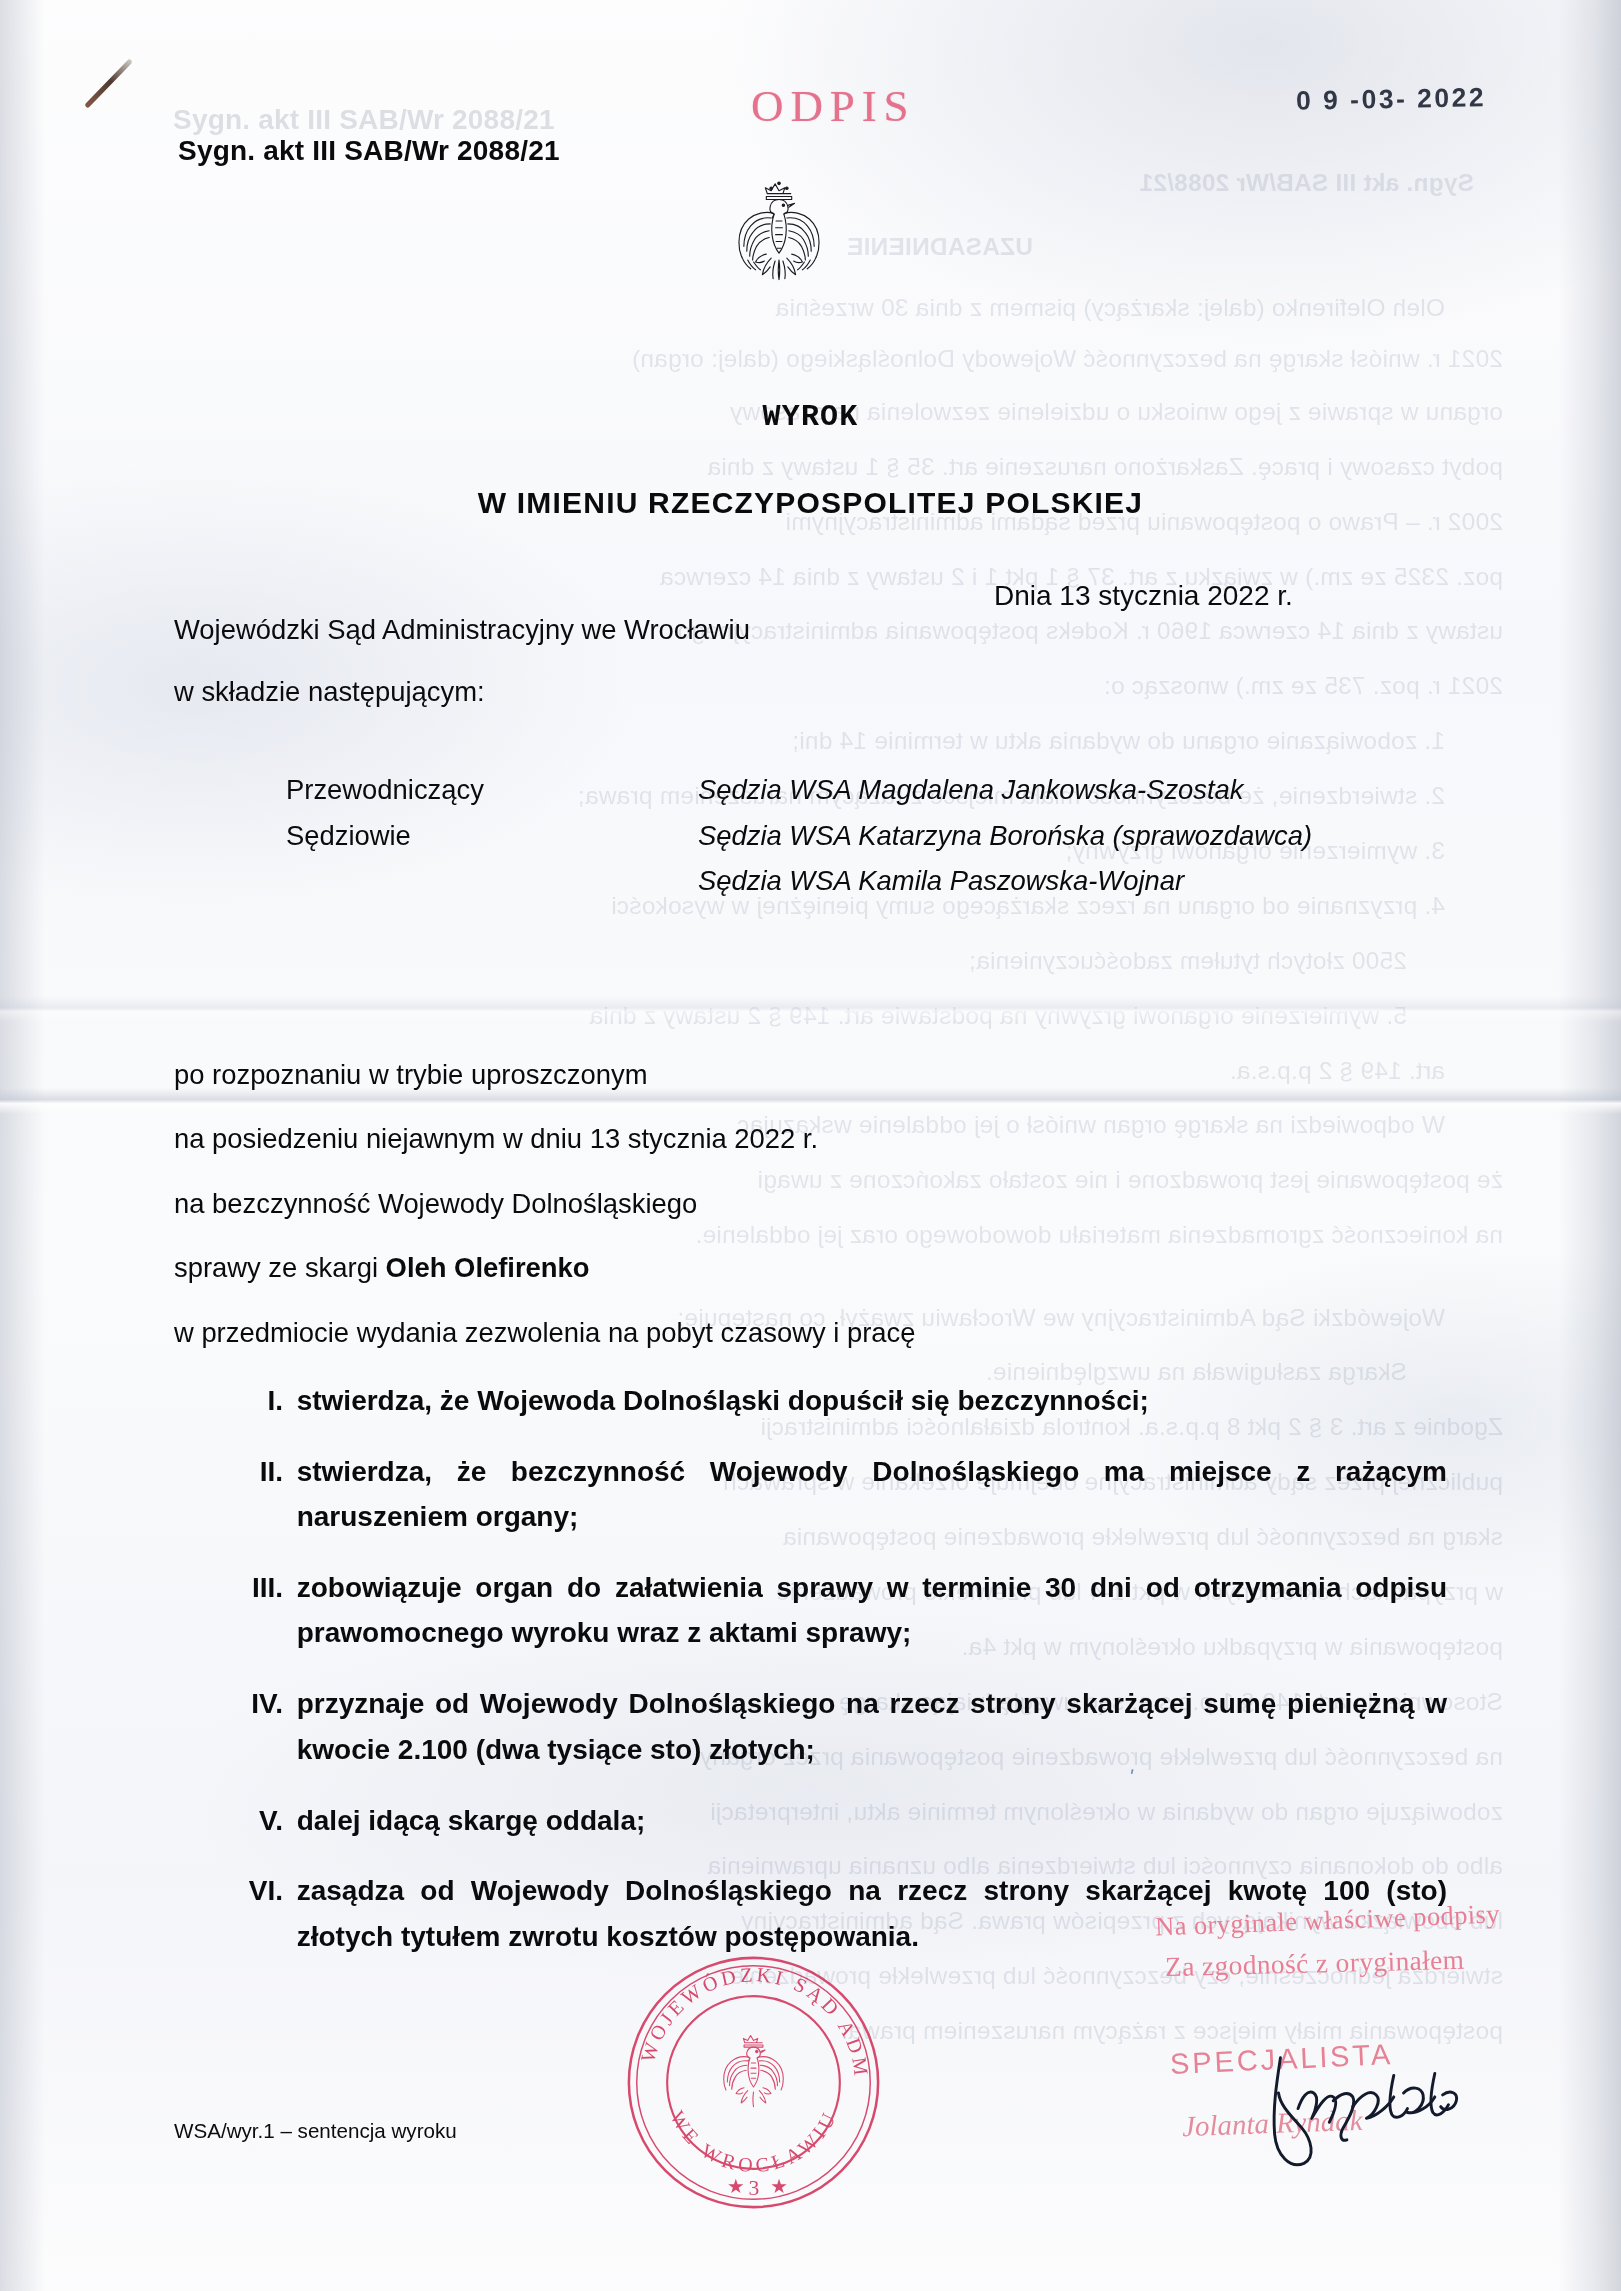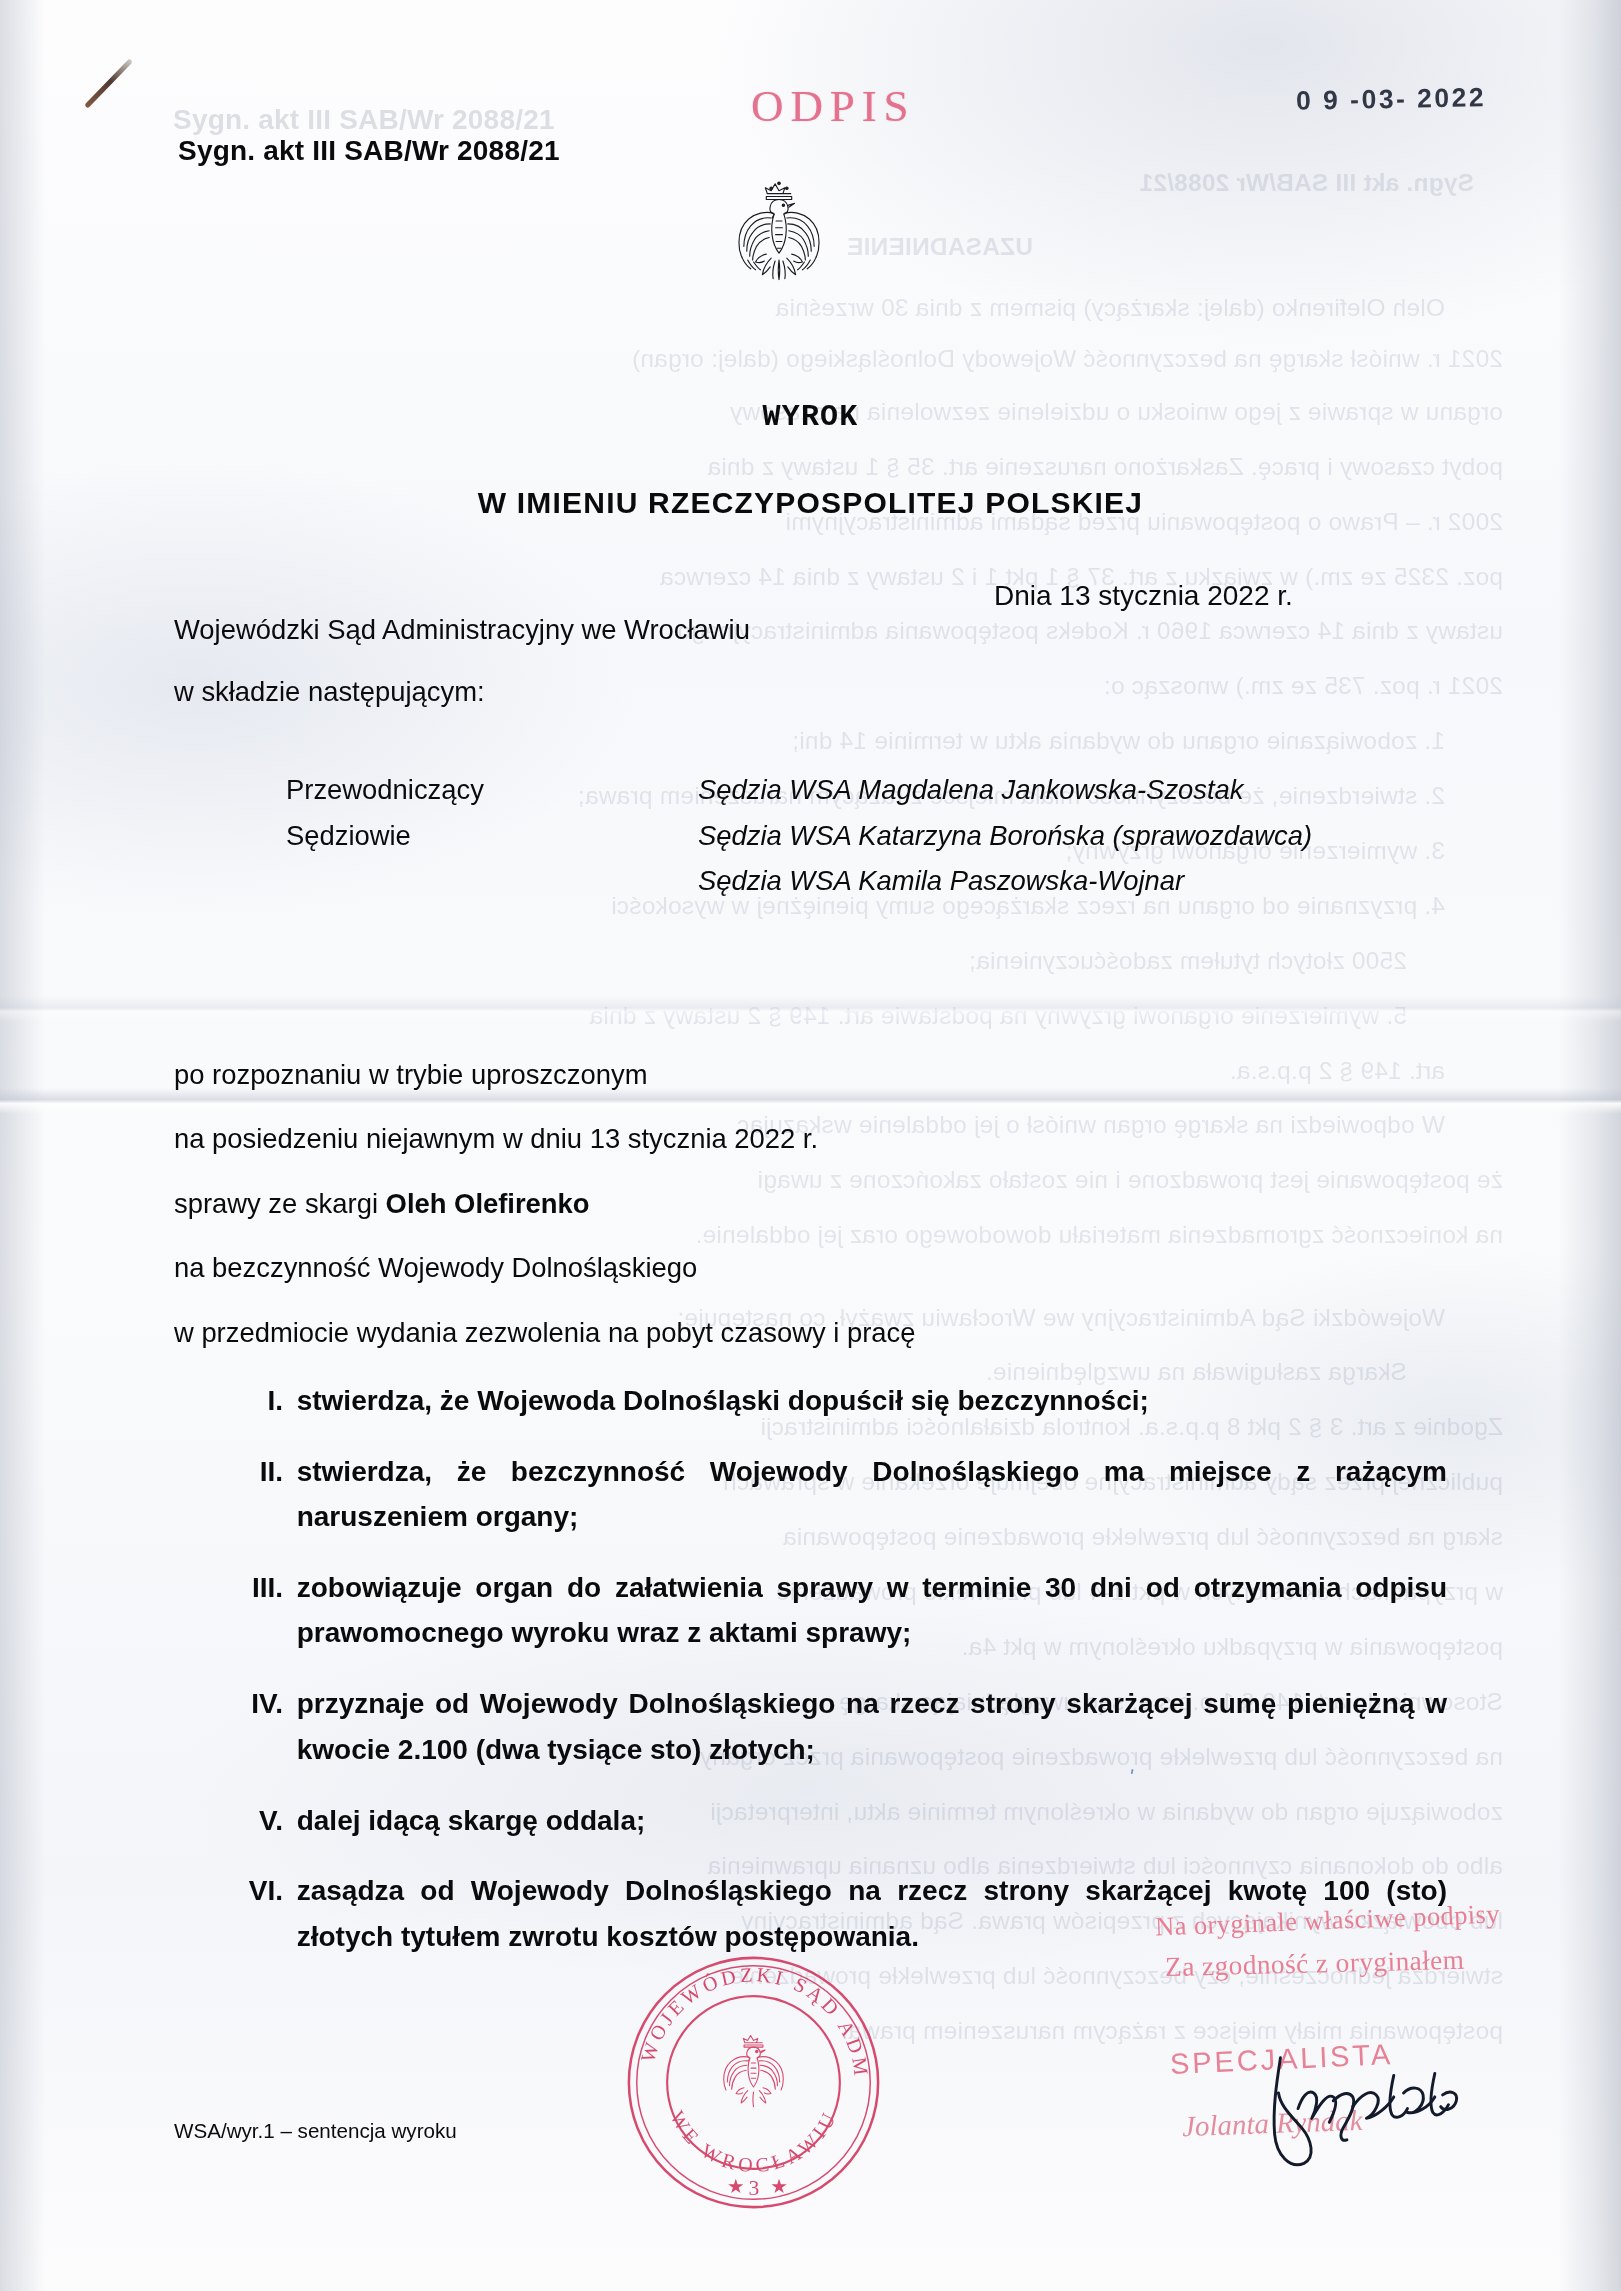--- a/index.html
+++ b/index.html
@@ -397,22 +397,22 @@
       </div>
       <div class="panel-row">
         <div class="panel-role"></div>
         <div class="panel-judge">Sędzia WSA Kamila Paszowska-Wojnar</div>
       </div>
     </div>
 
   <div class="preamble">
     <p>po rozpoznaniu w trybie uproszczonym</p>
     <p>na posiedzeniu niejawnym w dniu 13 stycznia 2022 r.</p>
+    <p>na bezczynność Wojewody Dolnośląskiego</p>
     <p><span>sprawy ze skargi </span><b>Oleh Olefirenko</b></p>
-    <p>na bezczynność Wojewody Dolnośląskiego</p>
     <p>w przedmiocie wydania zezwolenia na pobyt czasowy i pracę</p>
   </div>
 
   <div class="rulings" id="rulings-list">
       <div class="ruling">
         <div class="num">I.</div>
         <div class="body nojust">stwierdza, że Wojewoda Dolnośląski dopuścił się bezczynności;</div>
       </div>
       <div class="ruling">
         <div class="num">II.</div>

